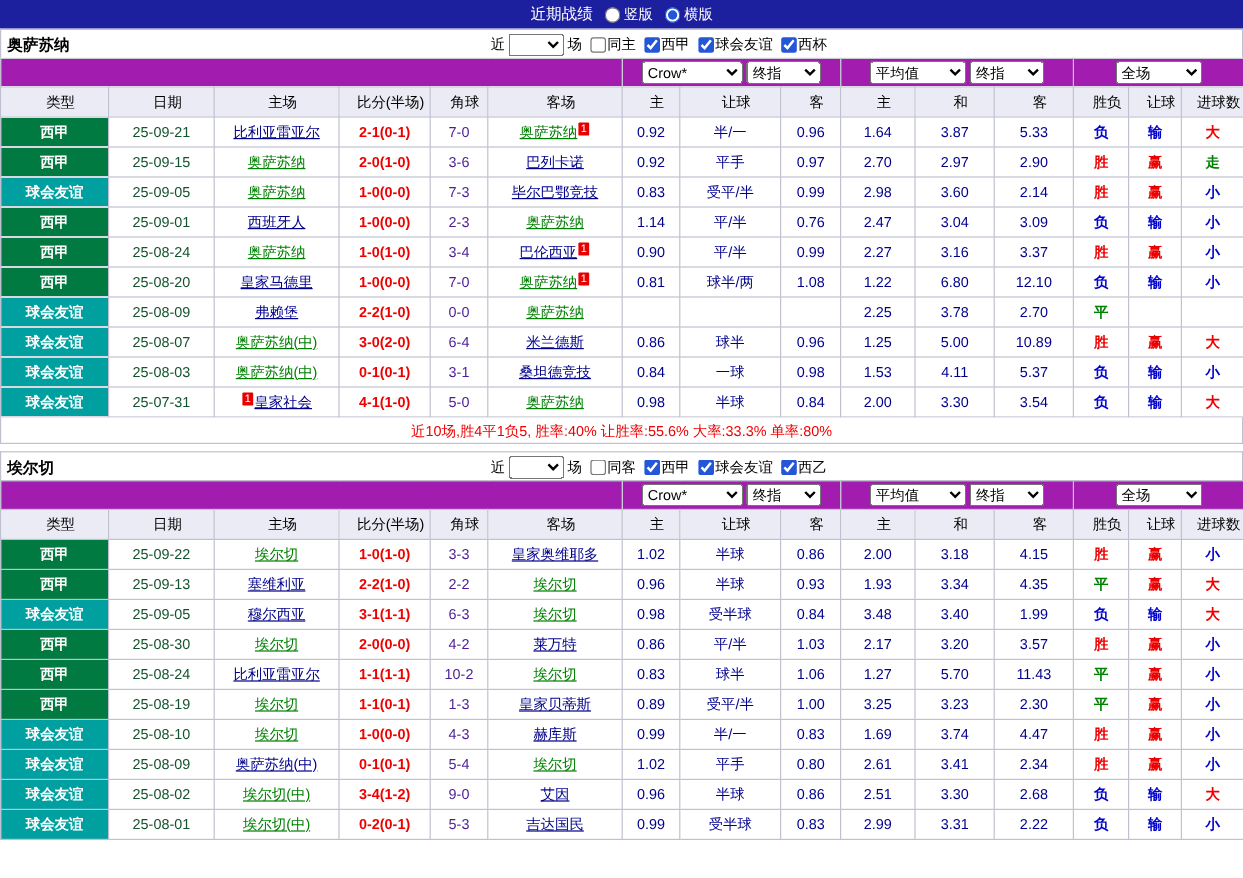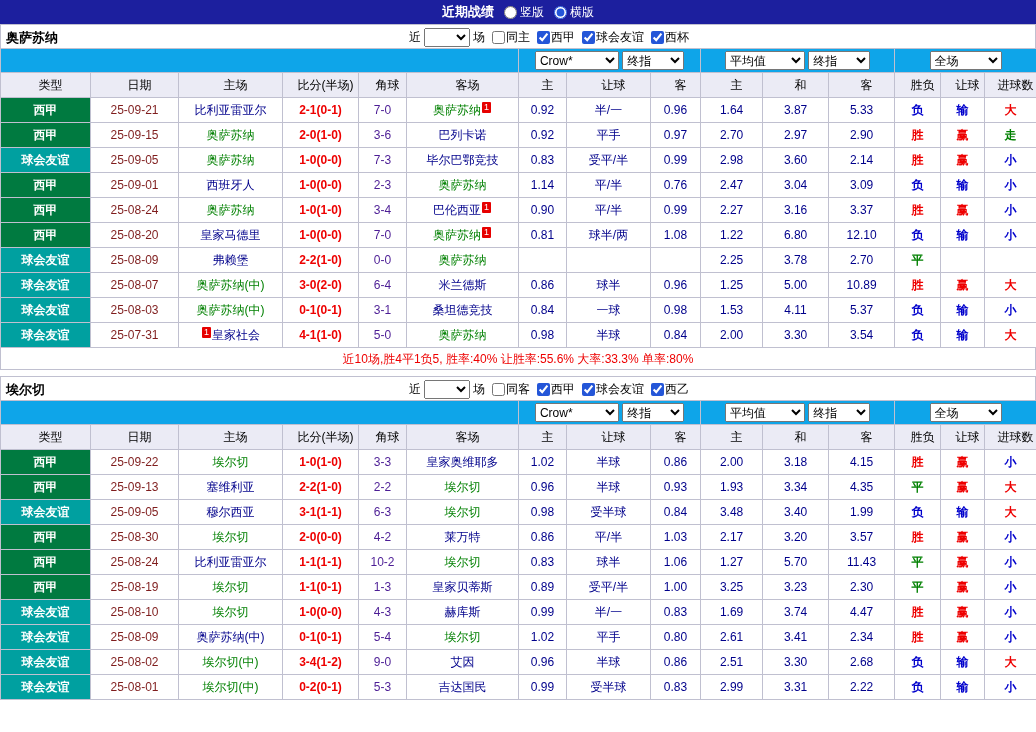--- a/index.html
+++ b/index.html
@@ -13,21 +13,21 @@
   
   .topbar {
     height: 24px;
     background: #1c1f9e;
     display: flex;
     align-items: center;
     justify-content: center;
     gap: 10px;
     color: #fff;
   }
-  .topbar .title { font-weight: bold; font-size: 13px; }
+  .topbar .title { font-weight: normal; font-size: 13px; }
   .radio-opt { display: inline-flex; align-items: center; gap: 3px; color:#fff; cursor: default; }
   input[type=radio], input[type=checkbox] {
     width: 13px; height: 13px; margin: 0; accent-color: #2456d8;
   }
   
   .section { background: #fff; }
   .section + .section { margin-top: 6px; }
   .filter-row {
     position: relative;
     height: 24px;
@@ -48,28 +48,28 @@
   table.stats { width: 1036px; table-layout: fixed; border-collapse: collapse; }
   .stats td, .stats th {
     border: 1px solid #c0c0d0;
     height: 25px;
     text-align: center;
     vertical-align: middle;
     overflow: hidden;
     white-space: nowrap;
     padding: 0 2px;
   }
-  .dd-row td { height: 24px; background: #0ea5e9; margin-left: 22px; }
+  .dd-row td { height: 24px; background: #a21caf; margin-left: 22px; }
   .head-row th { background: #ebebf5; font-weight: normal; color: #000; padding-left: 12px; }
   .type-cell { font-weight: bold; font-size: 12px; }
   .lg-league { background: #007a40; color: #fff; }
   .lg-friendly { background: #00a0a0; color: #fff; }
-  .date-cell { color: #7f1d1d; }
+  .date-cell { color: #14532d; }
   .corner-cell { color: #4c1d95; }
-  .team-name { cursor: pointer; }
+  .team-name { cursor: pointer; text-decoration: underline; }
   .t-focus { color: #008000; }
   .t-other { color: #00008b; }
   .score-cell { color: #ee0000; font-weight: bold; cursor: pointer; }
   .odds { color: #00008b; }
   .res { font-weight: bold; }
   .c-red { color: #ee0000; }
   .c-blue { color: #0000cc; }
   .c-green { color: #008000; }
   .red-badge {
     display: inline-block;

